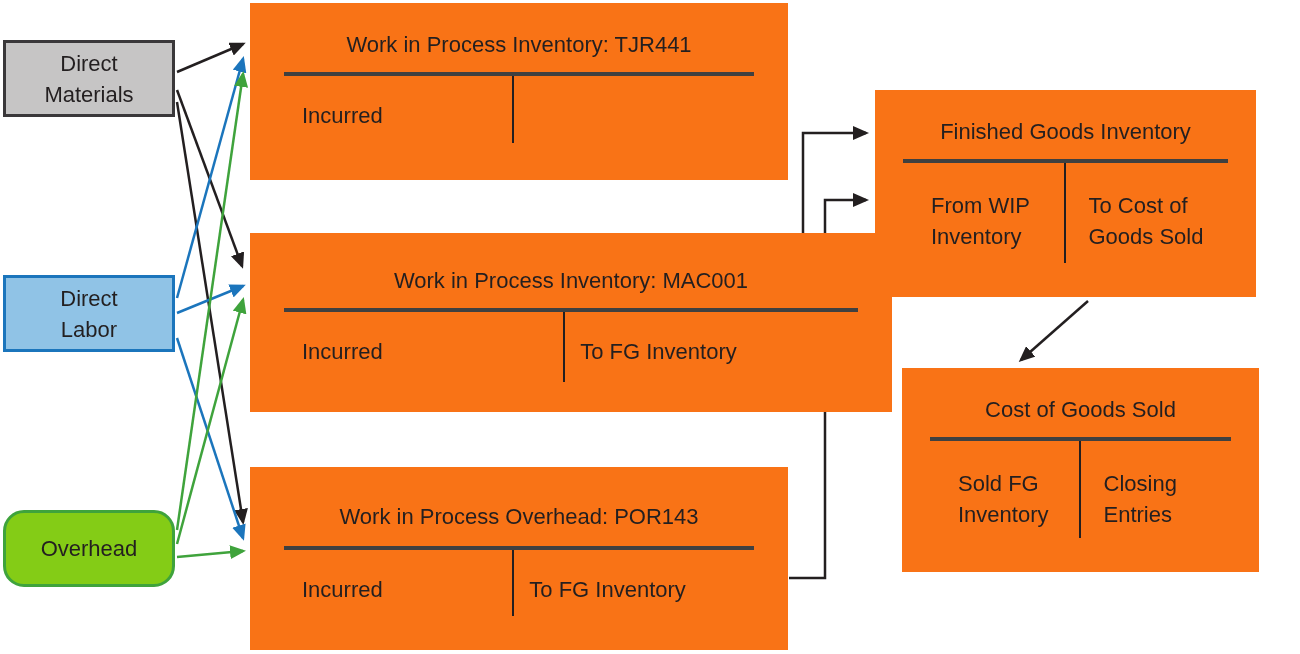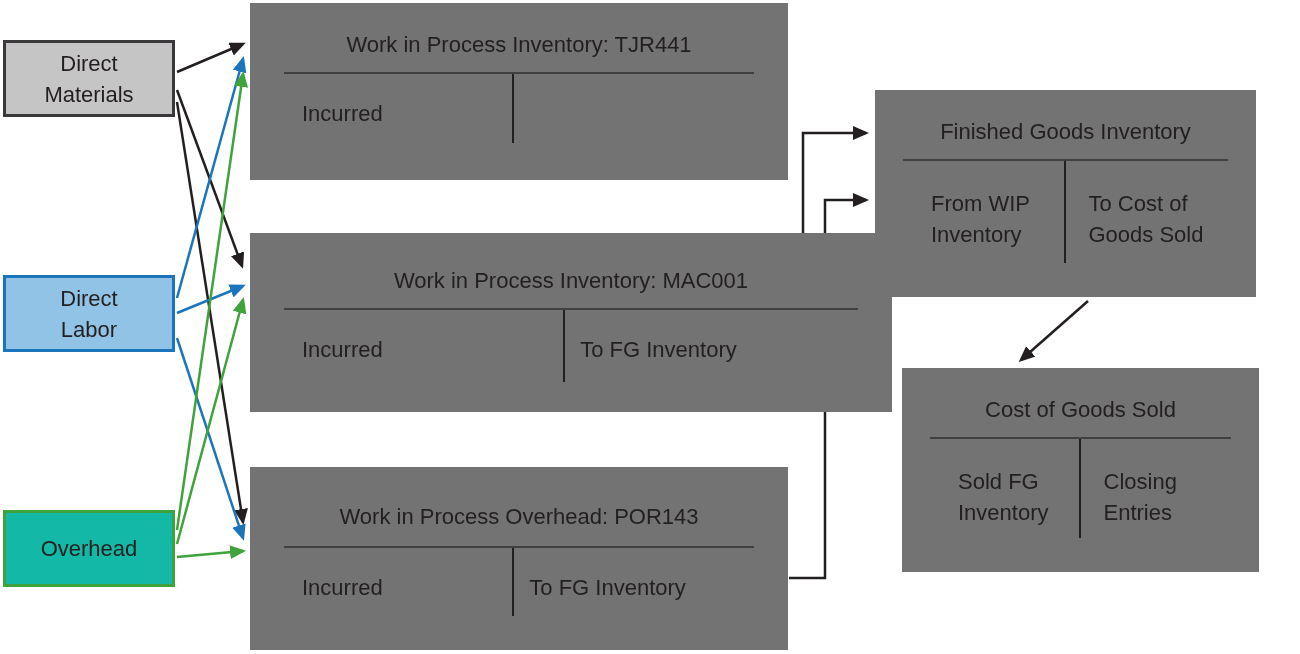--- a/index.html
+++ b/index.html
@@ -33,35 +33,35 @@
     align-items:center;
     justify-content:center;
     text-align:center;
     font-size:22px;
     line-height:31px;
     border:3px solid #231f20;
     white-space:pre-line;
   }
   .src-dm { top:40px;  background:#c6c5c5; border-color:#3a383a; }
   .src-dl { top:275px; background:#90c3e6; border-color:#1b75bc; }
-  .src-oh { top:510px; background:#14b8a6; border-color:#3fa33c; }
+  .src-oh { top:510px; background:#84cc16; border-color:#3fa33c;border-radius:21px; }
 
   .taccount {
     position:absolute;
-    background:#737373;
+    background:#f97316;
     font-size:22px;
   }
   .t-title {
     text-align:center;
     padding:30px 10px 15px;
     line-height:24px;
   }
   .t-grid {
     display:flex;
-    border-top:2px solid #404040;
+    border-top:4px solid #404040;
   }
   .t-cell {
     line-height:31px;
     white-space:pre-line;
   }
   .t-left { border-right:2px solid #231f20; }
 
   .wip .t-grid { margin:0 34px; }
   .wip .t-left  { width:49%; padding:24px 0 0 18px; }
   .wip .t-right { width:51%; padding:24px 0 0 15px; }

